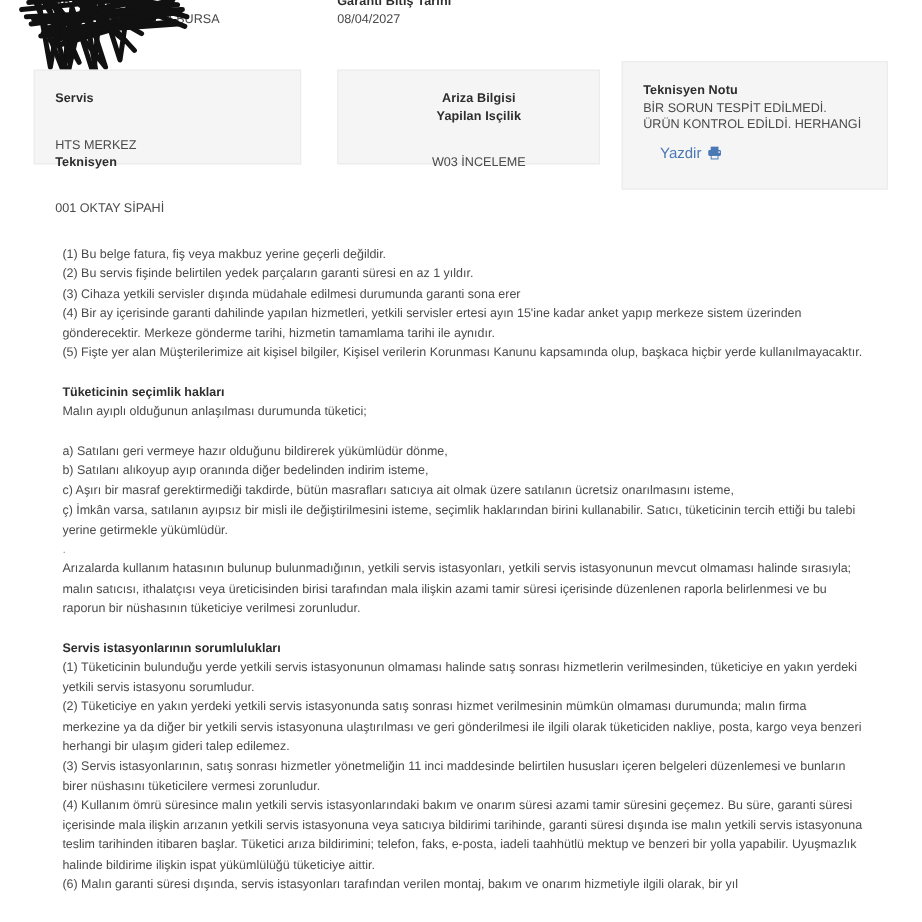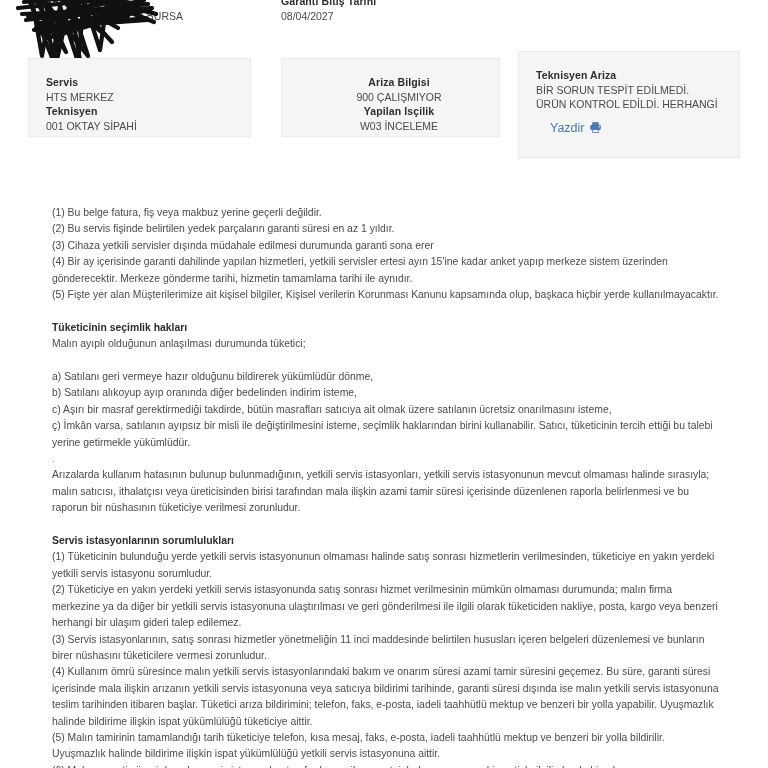--- a/index.html
+++ b/index.html
@@ -82,20 +82,21 @@
     font-weight: bold;
     color: #2d2d2d;
     display: block;
     white-space: nowrap;
     letter-spacing: .1px;
   }
   .card-value {
     color: #4a4a4a;
     display: block;
     white-space: nowrap;
+    margin-top: 24px;
   }
   .note-line { color: #4a4a4a; display: block; white-space: nowrap; }
 
   .print-link {
     display: inline-flex;
     align-items: center;
     gap: 4px;
     margin: 9px 0 0 14px;
     color: #4a78b5;
     font-size: 12.5px;
@@ -161,29 +162,28 @@
       <span class="card-label">Servis</span>
       <span class="card-value">HTS MERKEZ</span>
       <span class="card-label">Teknisyen</span>
       <span class="card-value">001 OKTAY SİPAHİ</span>
     </div>
   </div>
 
   <div class="card card-ariza">
     <div class="card-inner">
       <span class="card-label">Ariza Bilgisi</span>
-      <span class="card-value">900 ÇALIŞMIYOR</span>
       <span class="card-label">Yapilan Isçilik</span>
       <span class="card-value">W03 İNCELEME</span>
     </div>
   </div>
 
   <div class="card card-teknisyen">
     <div class="card-inner">
-      <span class="card-label">Teknisyen Ariza</span>
+      <span class="card-label">Teknisyen Notu</span>
       <span class="note-line">BİR SORUN TESPİT EDİLMEDİ.</span>
       <span class="note-line">ÜRÜN KONTROL EDİLDİ. HERHANGİ</span>
       <a class="print-link" href="#">
         <span>Yazdir</span>
         <span class="printer-icon">
           <svg width="13" height="13" viewBox="0 0 16 16" xmlns="http://www.w3.org/2000/svg">
             <rect x="4" y="1.5" width="8" height="3.6" fill="#4a78b5"></rect>
             <rect x="1.5" y="5" width="13" height="6" rx="1.4" fill="#4a78b5"></rect>
             <rect x="4" y="10" width="8" height="4.6" fill="#4a78b5"></rect>
             <rect x="5" y="11" width="6" height="2.6" fill="#f5f5f5"></rect>
@@ -219,15 +219,14 @@
 
   <p class="para">Arızalarda kullanım hatasının bulunup bulunmadığının, yetkili servis istasyonları, yetkili servis istasyonunun mevcut olmaması halinde sırasıyla; malın satıcısı, ithalatçısı veya üreticisinden birisi tarafından mala ilişkin azami tamir süresi içerisinde düzenlenen raporla belirlenmesi ve bu raporun bir nüshasının tüketiciye verilmesi zorunludur.</p>
 
   <div class="spacer"></div>
 
   <p class="para heading">Servis istasyonlarının sorumlulukları</p>
   <p class="para">(1) Tüketicinin bulunduğu yerde yetkili servis istasyonunun olmaması halinde satış sonrası hizmetlerin verilmesinden, tüketiciye en yakın yerdeki yetkili servis istasyonu sorumludur.</p>
   <p class="para">(2) Tüketiciye en yakın yerdeki yetkili servis istasyonunda satış sonrası hizmet verilmesinin mümkün olmaması durumunda; malın firma merkezine ya da diğer bir yetkili servis istasyonuna ulaştırılması ve geri gönderilmesi ile ilgili olarak tüketiciden nakliye, posta, kargo veya benzeri herhangi bir ulaşım gideri talep edilemez.</p>
   <p class="para">(3) Servis istasyonlarının, satış sonrası hizmetler yönetmeliğin 11 inci maddesinde belirtilen hususları içeren belgeleri düzenlemesi ve bunların birer nüshasını tüketicilere vermesi zorunludur.</p>
   <p class="para">(4) Kullanım ömrü süresince malın yetkili servis istasyonlarındaki bakım ve onarım süresi azami tamir süresini geçemez. Bu süre, garanti süresi içerisinde mala ilişkin arızanın yetkili servis istasyonuna veya satıcıya bildirimi tarihinde, garanti süresi dışında ise malın yetkili servis istasyonuna teslim tarihinden itibaren başlar. Tüketici arıza bildirimini; telefon, faks, e-posta, iadeli taahhütlü mektup ve benzeri bir yolla yapabilir. Uyuşmazlık halinde bildirime ilişkin ispat yükümlülüğü tüketiciye aittir.</p>
-  <p class="para">(5) Malın tamirinin tamamlandığı tarih tüketiciye telefon, kısa mesaj, faks, e-posta, iadeli taahhütlü mektup ve benzeri bir yolla bildirilir. Uyuşmazlık halinde bildirime ilişkin ispat yükümlülüğü yetkili servis istasyonuna aittir.</p>
   <p class="para">(6) Malın garanti süresi dışında, servis istasyonları tarafından verilen montaj, bakım ve onarım hizmetiyle ilgili olarak, bir yıl</p>
 </div>
 
 </body></html>

